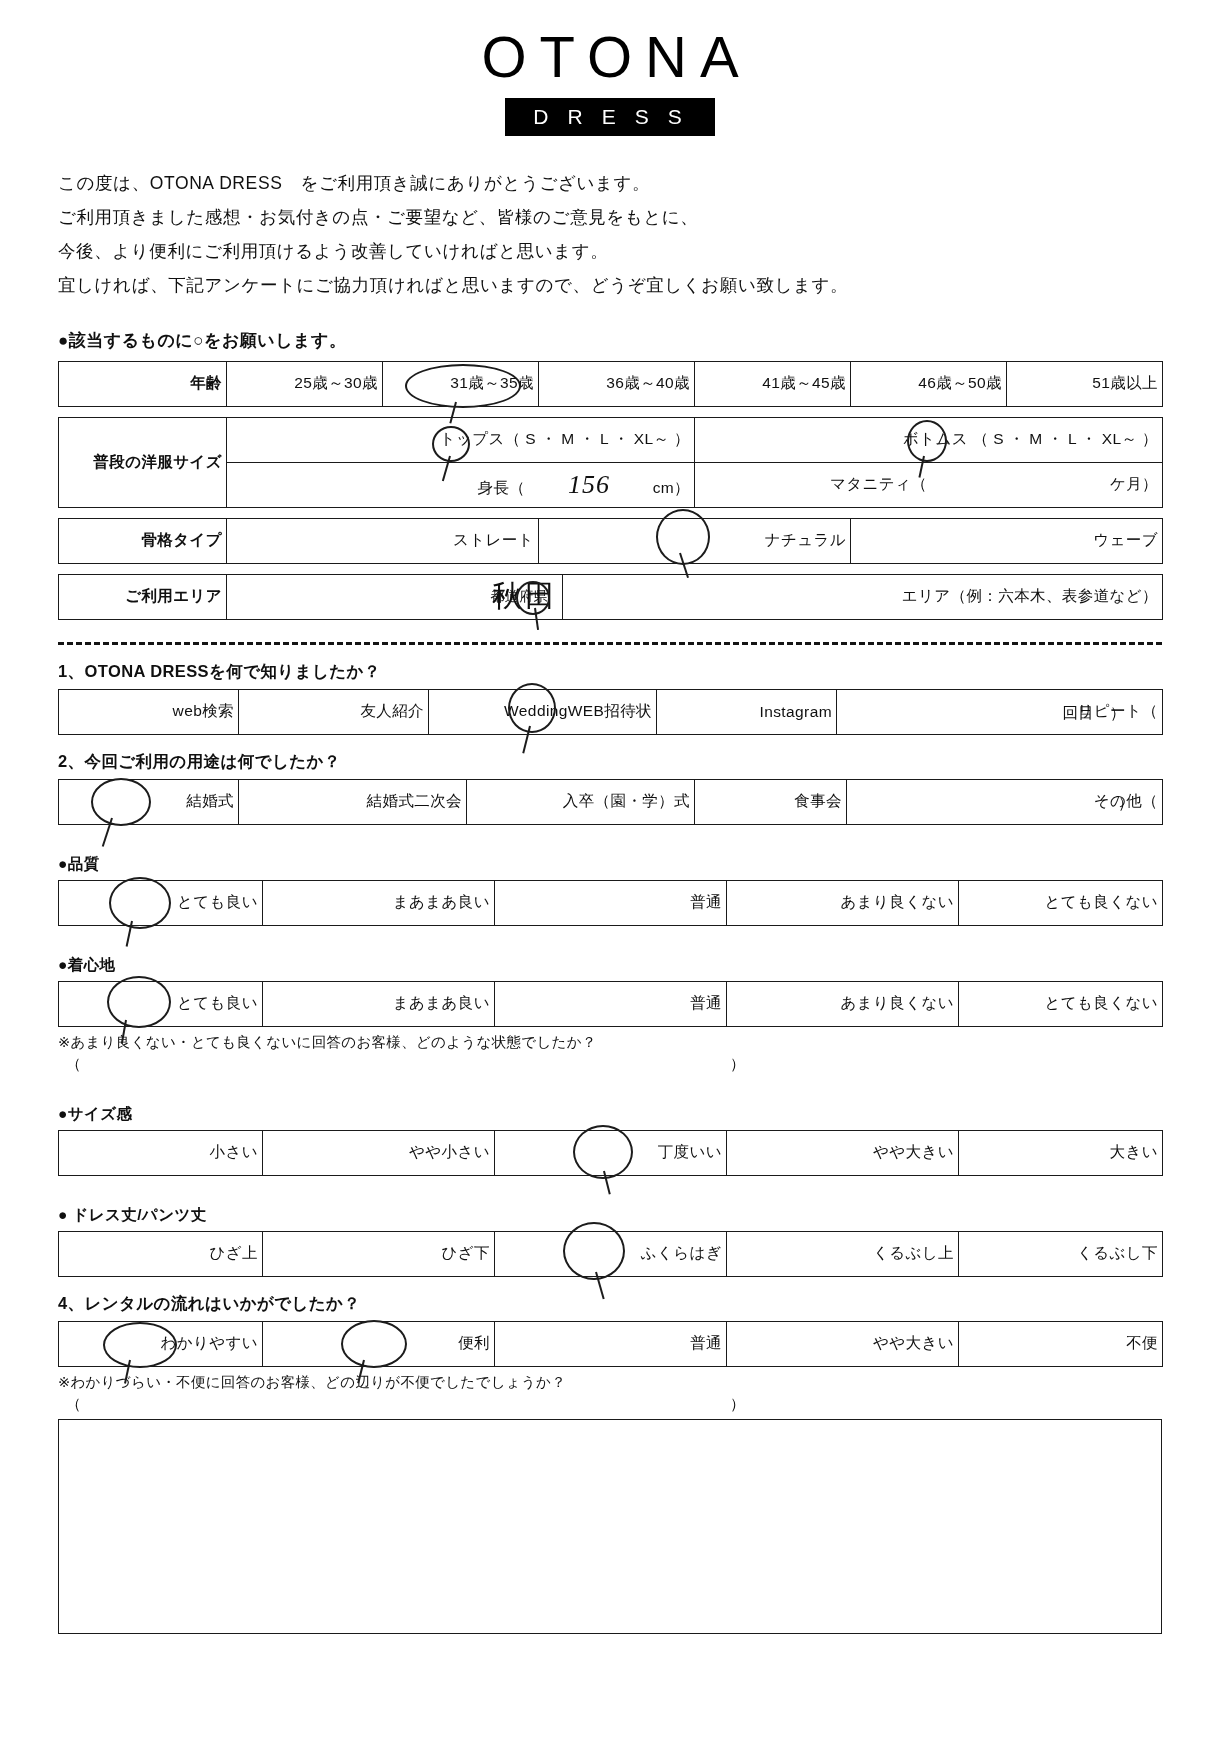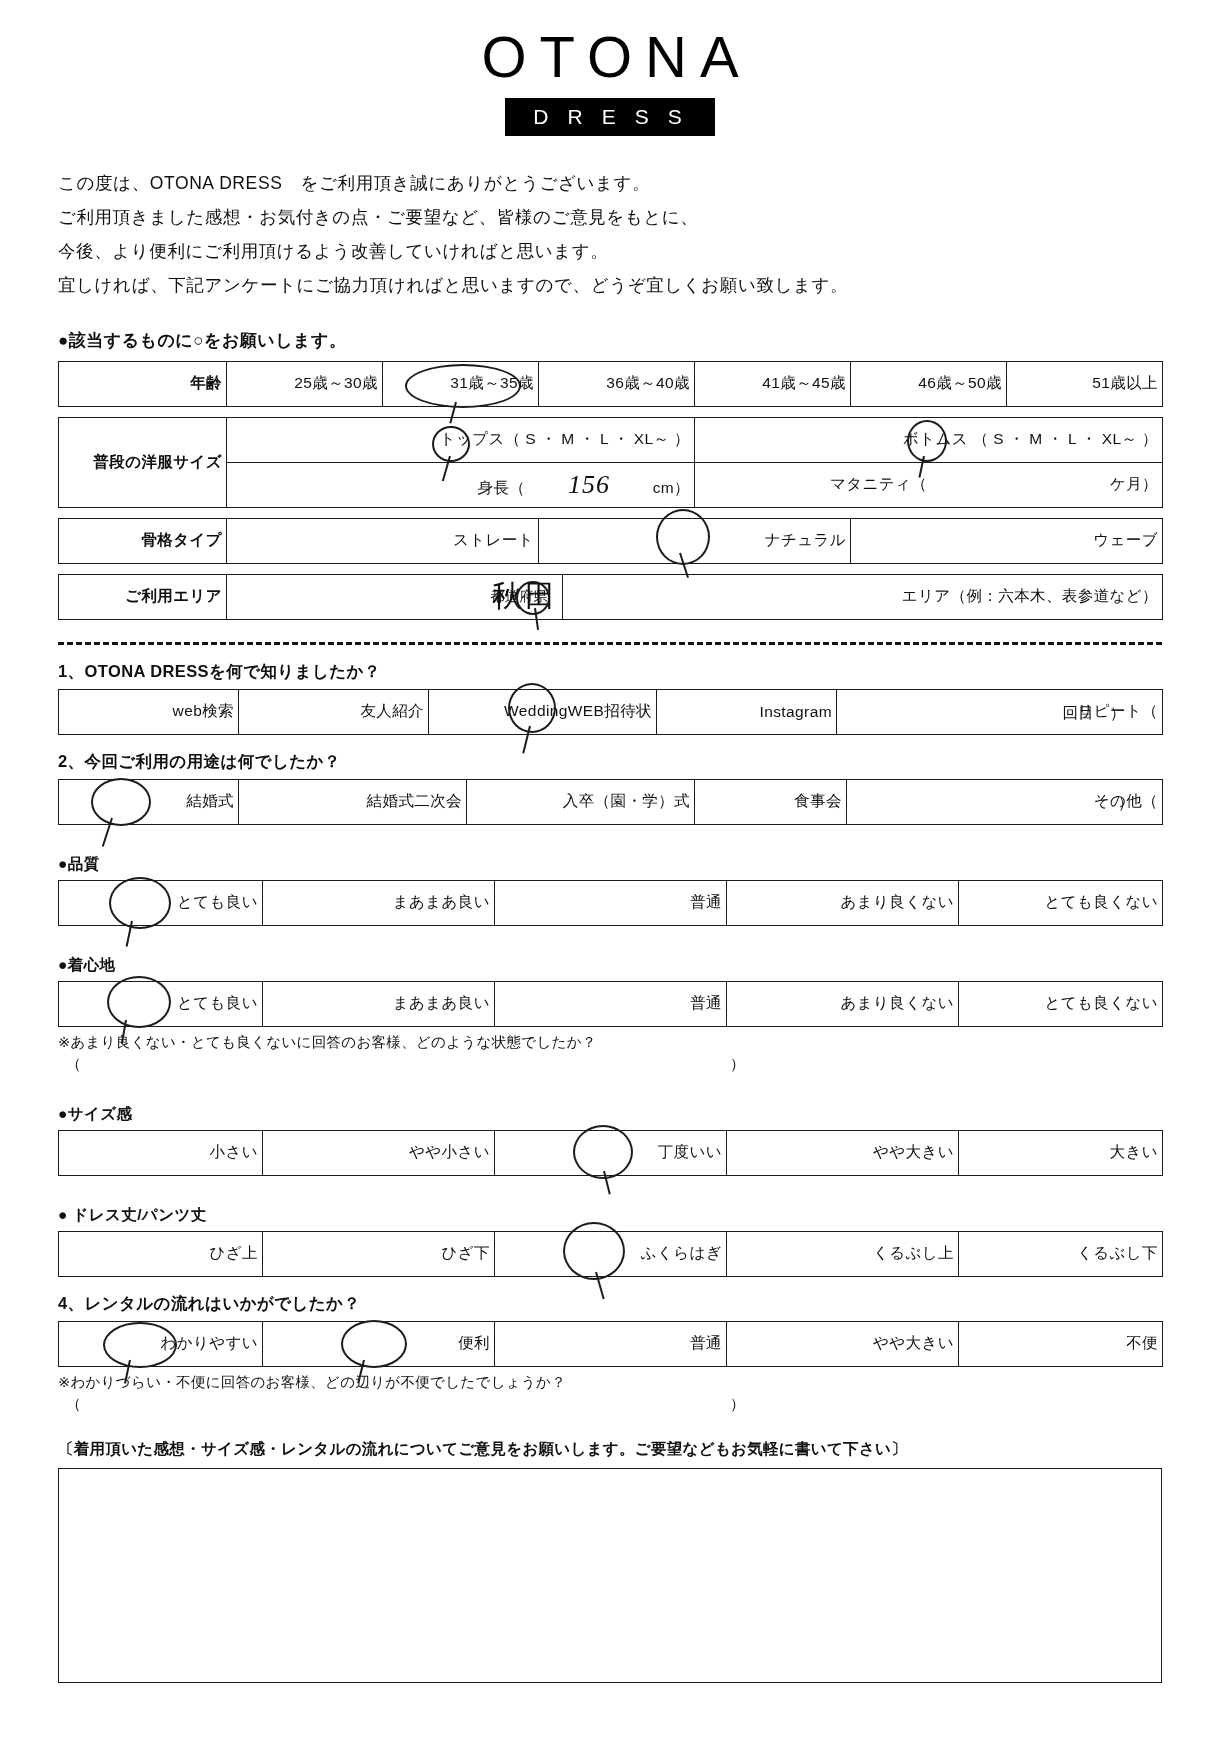--- a/index.html
+++ b/index.html
@@ -480,16 +480,15 @@
     </tr>
   </tbody>
     </table>
 
   <div class="note-line">※わかりづらい・不便に回答のお客様、どの辺りが不便でしたでしょうか？</div>
   <div class="paren-line">
     <span class="lp">（</span>
     <span class="rp">）</span>
   </div>
 
-  <div class="freebox-label">〔着用頂いた感想・サイズ感・レンタルの流れについてご意見をお願いします。ご要望などもお気軽に書いて下さい〕</div>
   <div class="freebox"></div>
 
 </div>
 
 </body></html>

